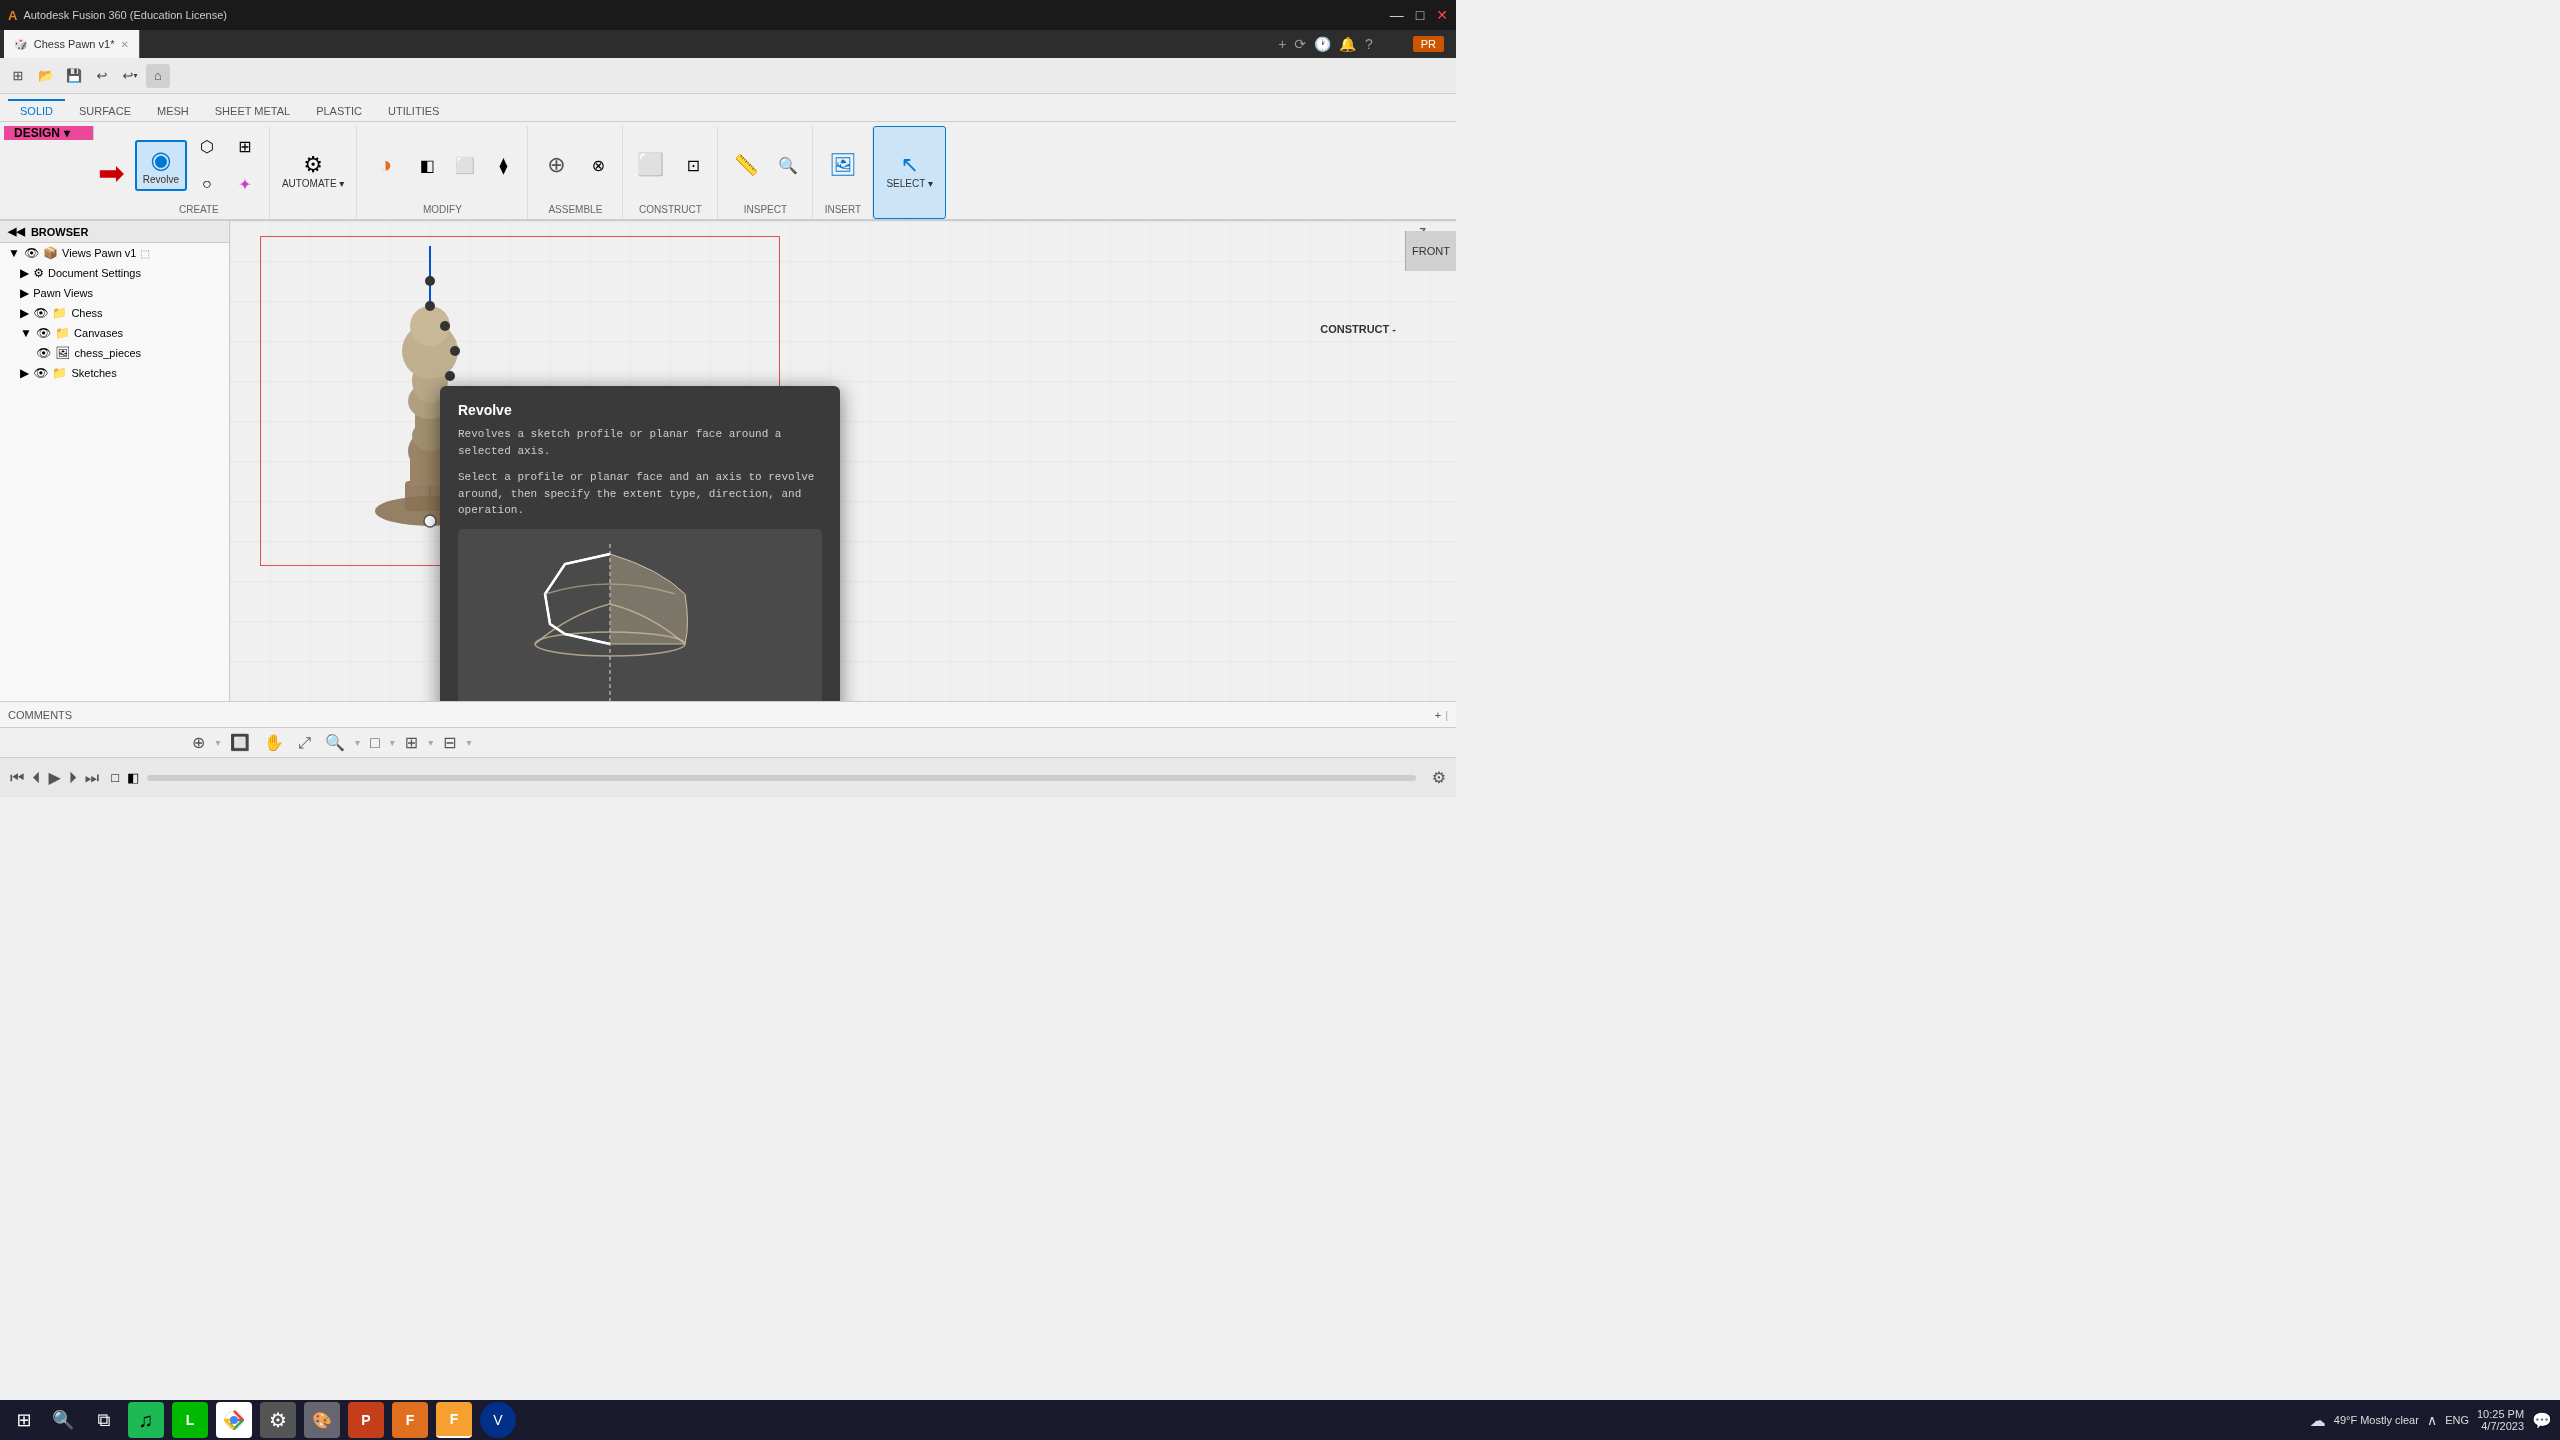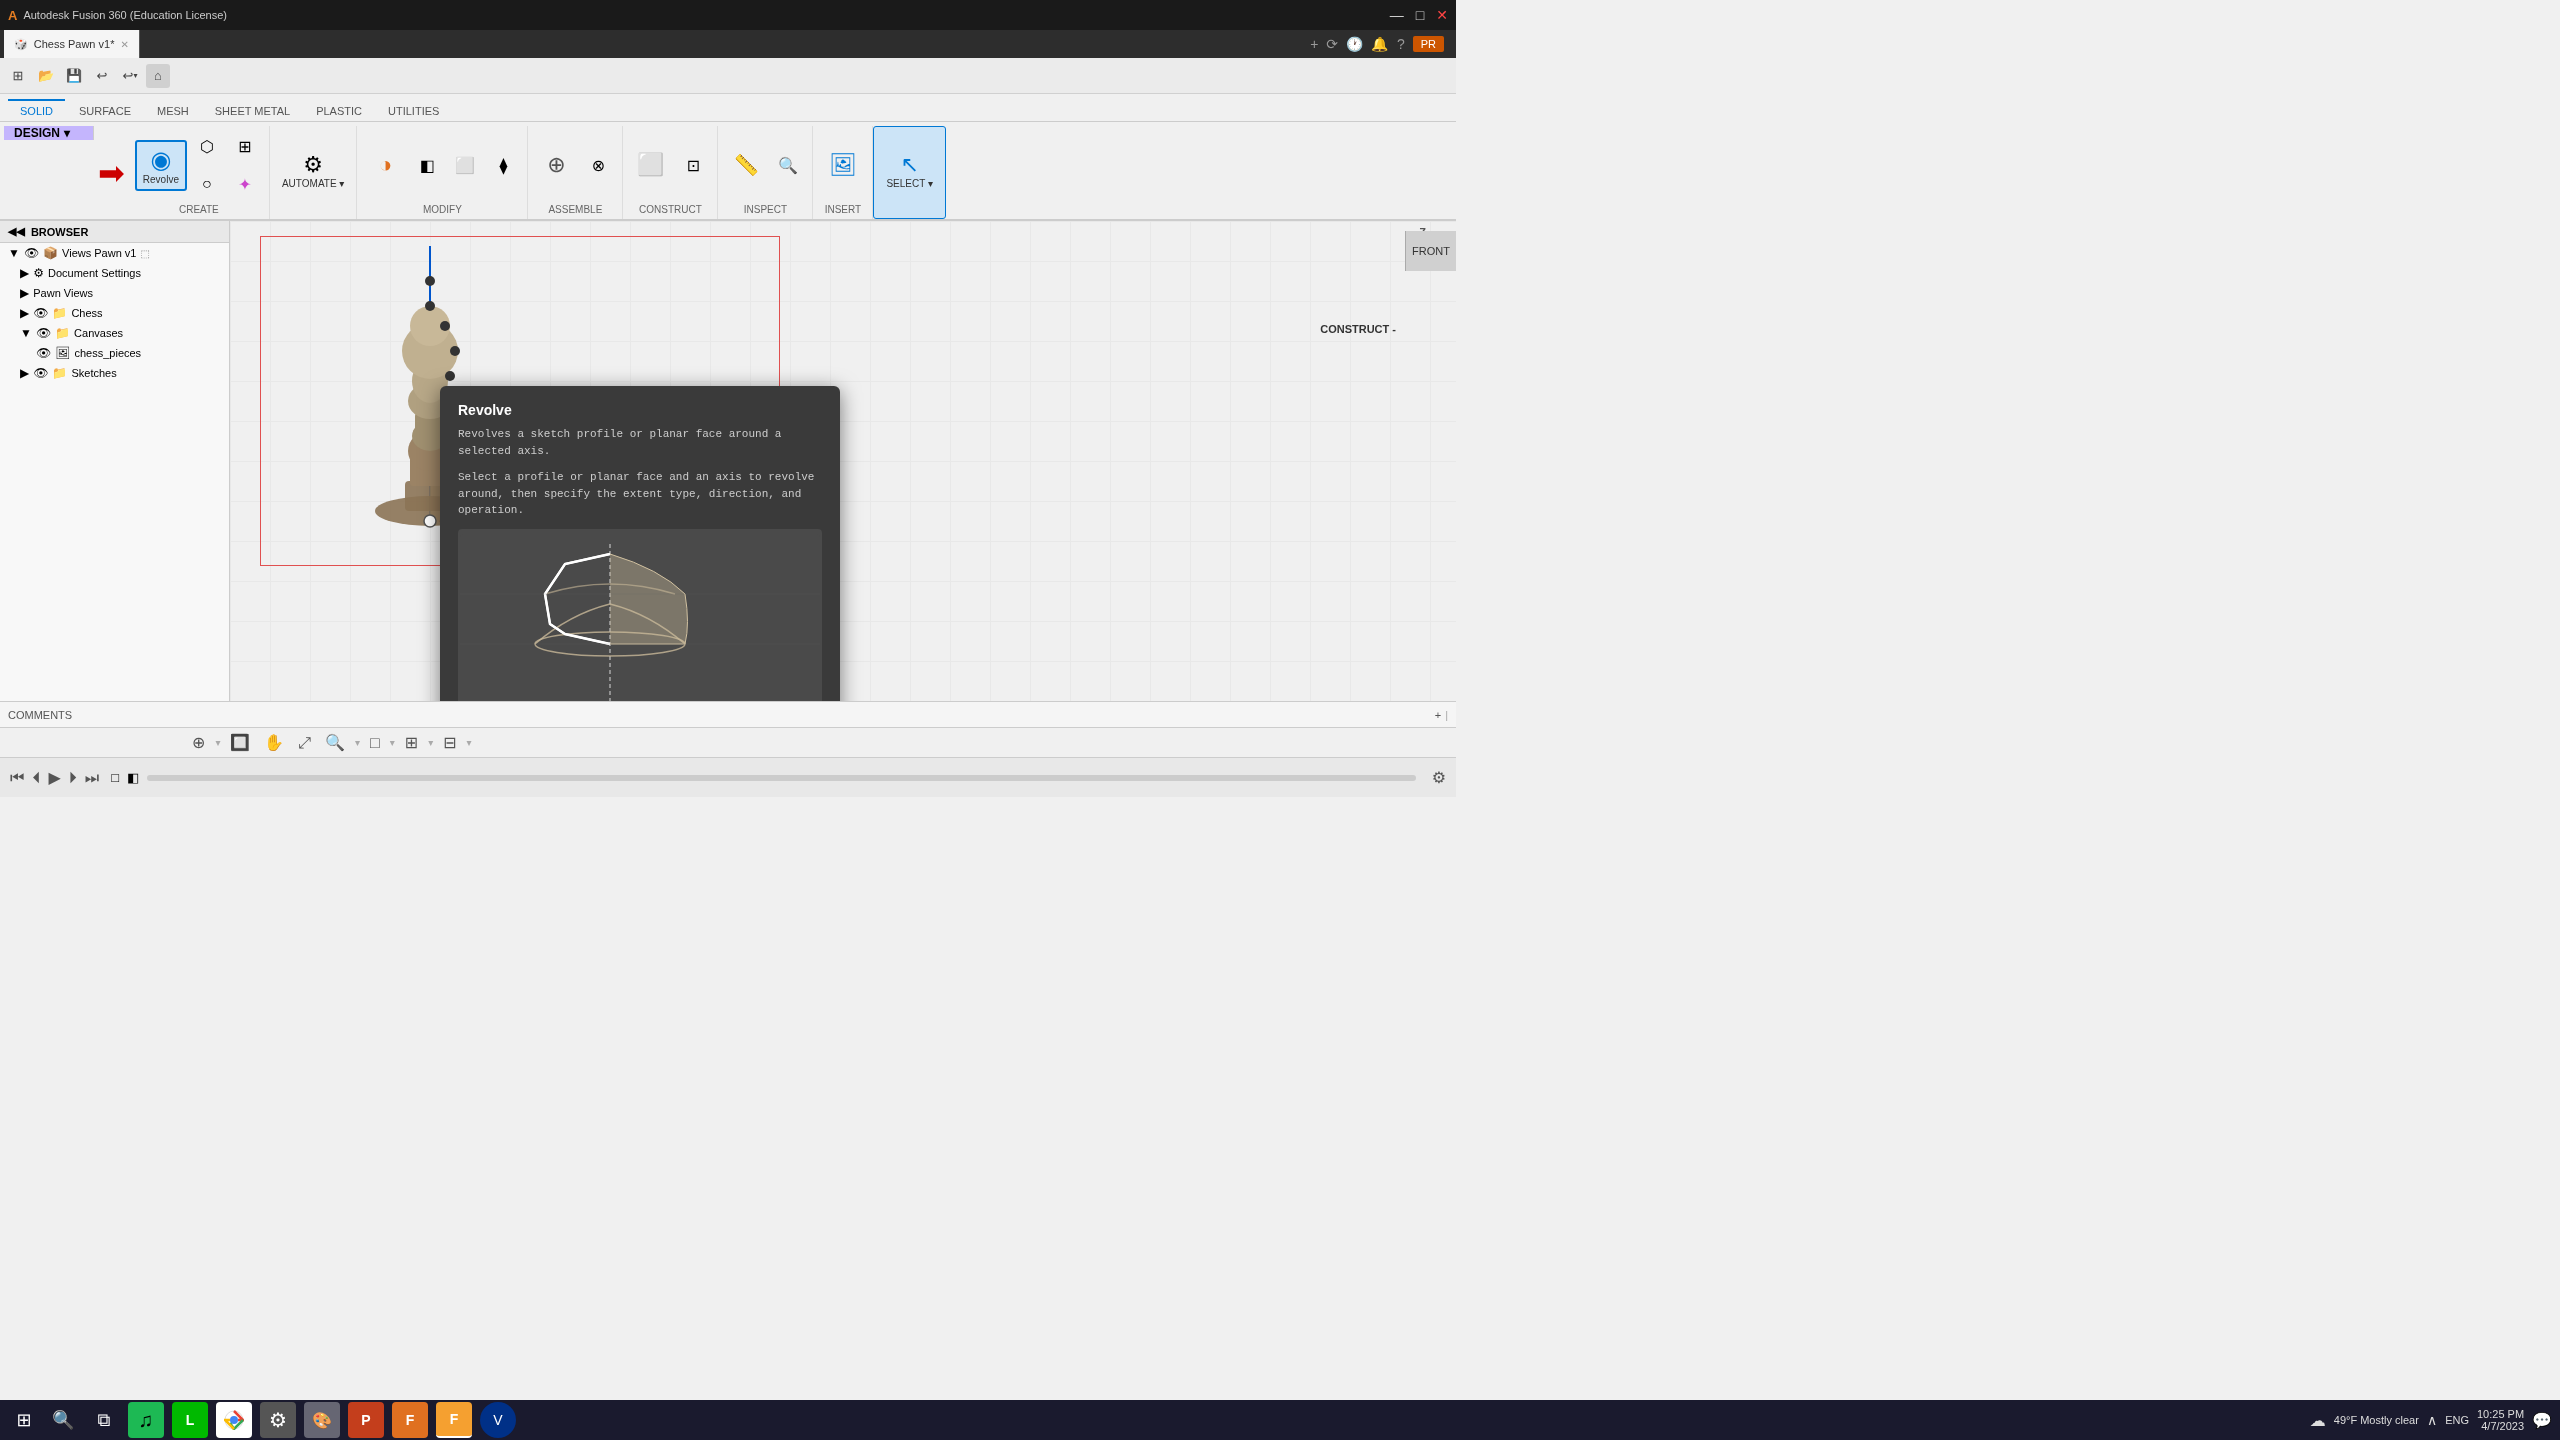--- a/index.html
+++ b/index.html
@@ -52,21 +52,21 @@
     .ribbon-btn .btn-label { font-size: 10px; color: #333; text-align: center; white-space: nowrap; }
     .ribbon-btn-small {
       display: flex; flex-direction: column; align-items: center; justify-content: center;
       width: 36px; height: 36px; cursor: pointer; border-radius: 3px;
     }
     .ribbon-btn-small .btn-icon { font-size: 18px; }
 
     
     #design-dropdown {
       display: flex; align-items: center; padding: 0 10px; cursor: pointer;
-      background: #c4b5fd; border-right: 1px solid #ccc; font-size: 12px; font-weight: 600;
+      background: #ec4899; border-right: 1px solid #ccc; font-size: 12px; font-weight: 600;
       min-width: 90px; height: 100%;
     }
 
     
     .red-arrow {
       color: #cc0000; font-size: 32px; display: flex; align-items: center;
       padding: 0 4px;
     }
 
     
@@ -162,21 +162,21 @@
     }
     .tab-item {
       display: flex; align-items: center; background: #3d3d3d; color: #ccc;
       padding: 4px 10px; font-size: 11px; cursor: pointer; border-right: 1px solid #555;
       height: 28px; gap: 6px;
     }
     .tab-item.active-tab { background: #f5f5f5; color: #333; }
     .tab-item .close-tab { font-size: 10px; color: #999; cursor: pointer; }
     .tab-controls { display: flex; align-items: center; gap: 8px; padding: 0 8px; color: #999; font-size: 14px; }
     .tab-spacer { flex: 1; }
-    .tab-profile { background: #cc5500; color: white; padding: 2px 8px; font-size: 11px; border-radius: 2px; }
+    .tab-profile { background: #cc5500; color: white; padding: 2px 8px; font-size: 11px; border-radius: 2px; margin-left: 32px; }
   </style>
 </head>
 <body>
 
 <div id="title-bar">
   <div id="title-bar-left">
     <span style="color:#e67e22; font-weight:bold; font-size:13px;">A</span>
     <span>Autodesk Fusion 360 (Education License)</span>
   </div>
   <div id="title-bar-center"></div>

